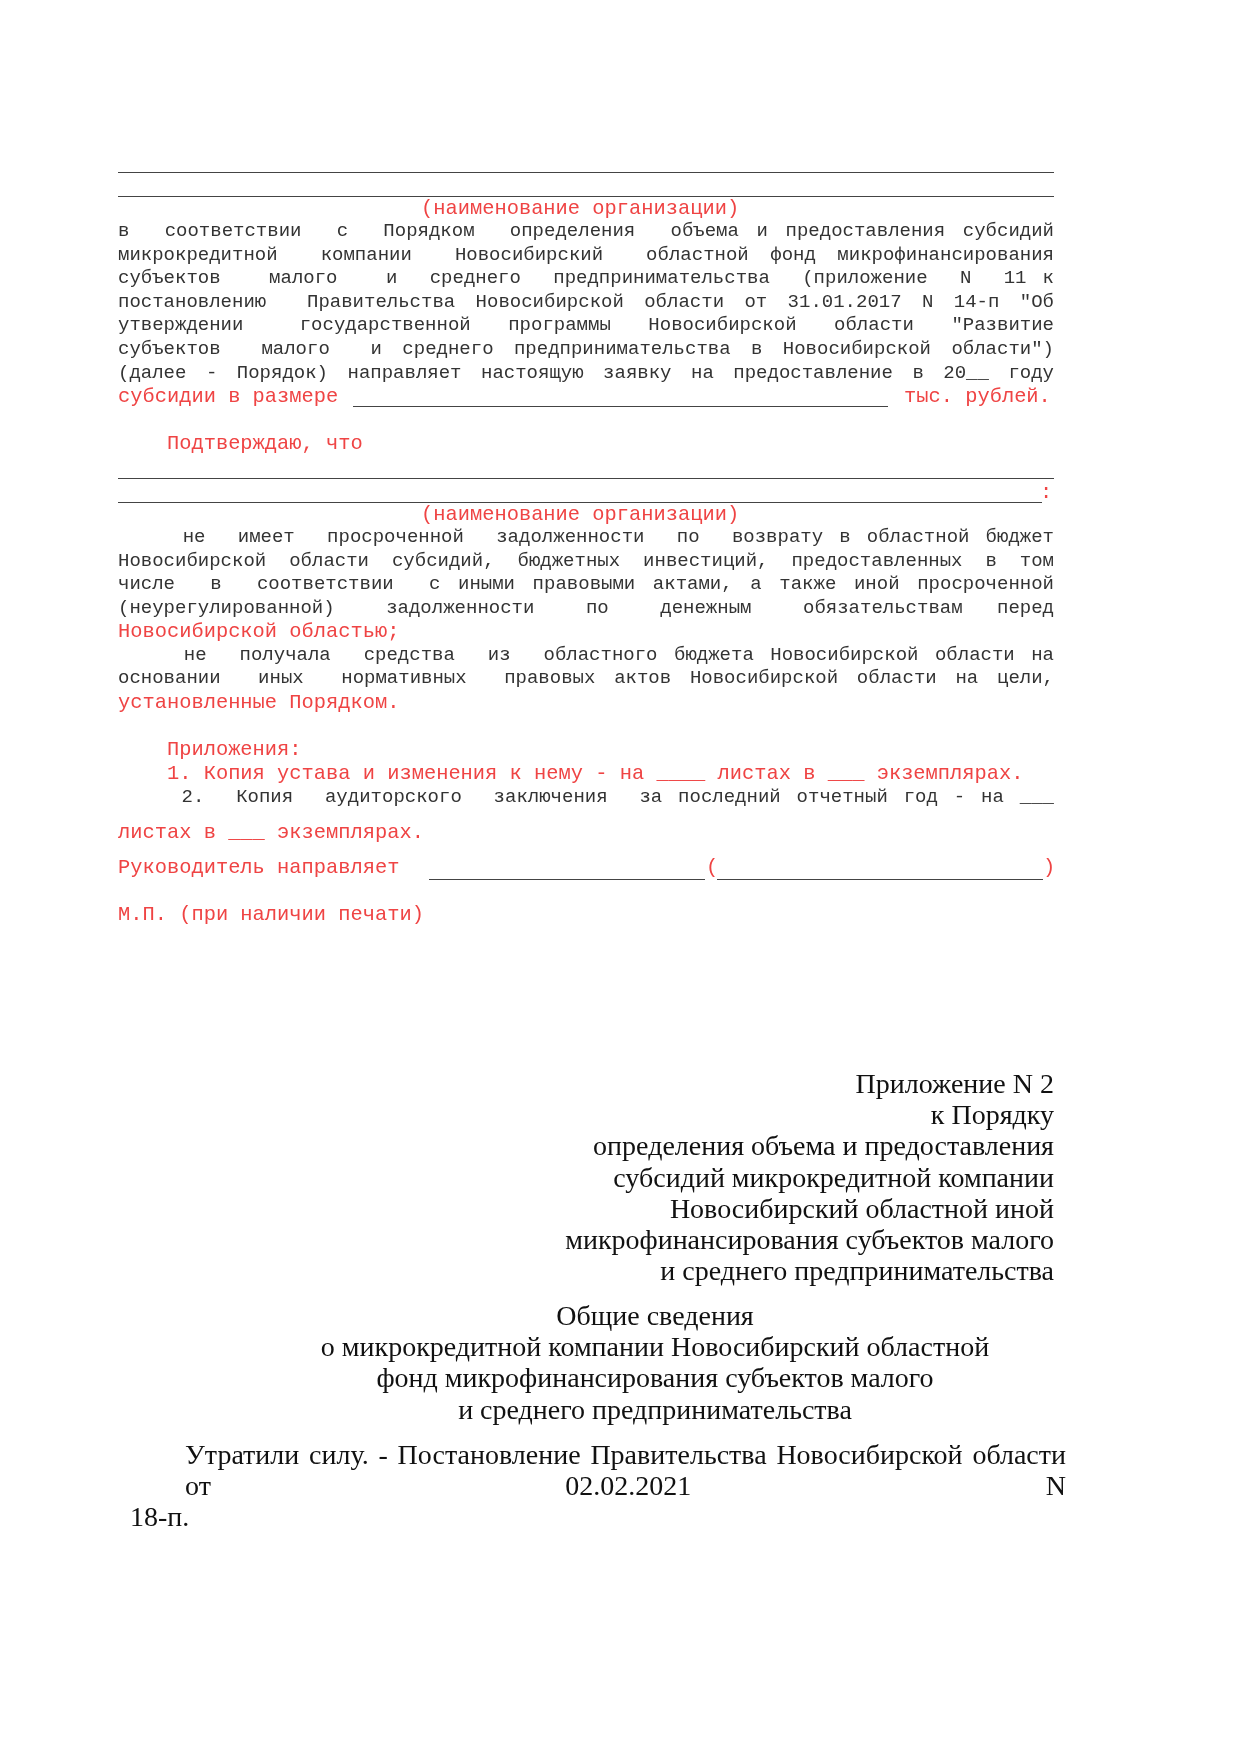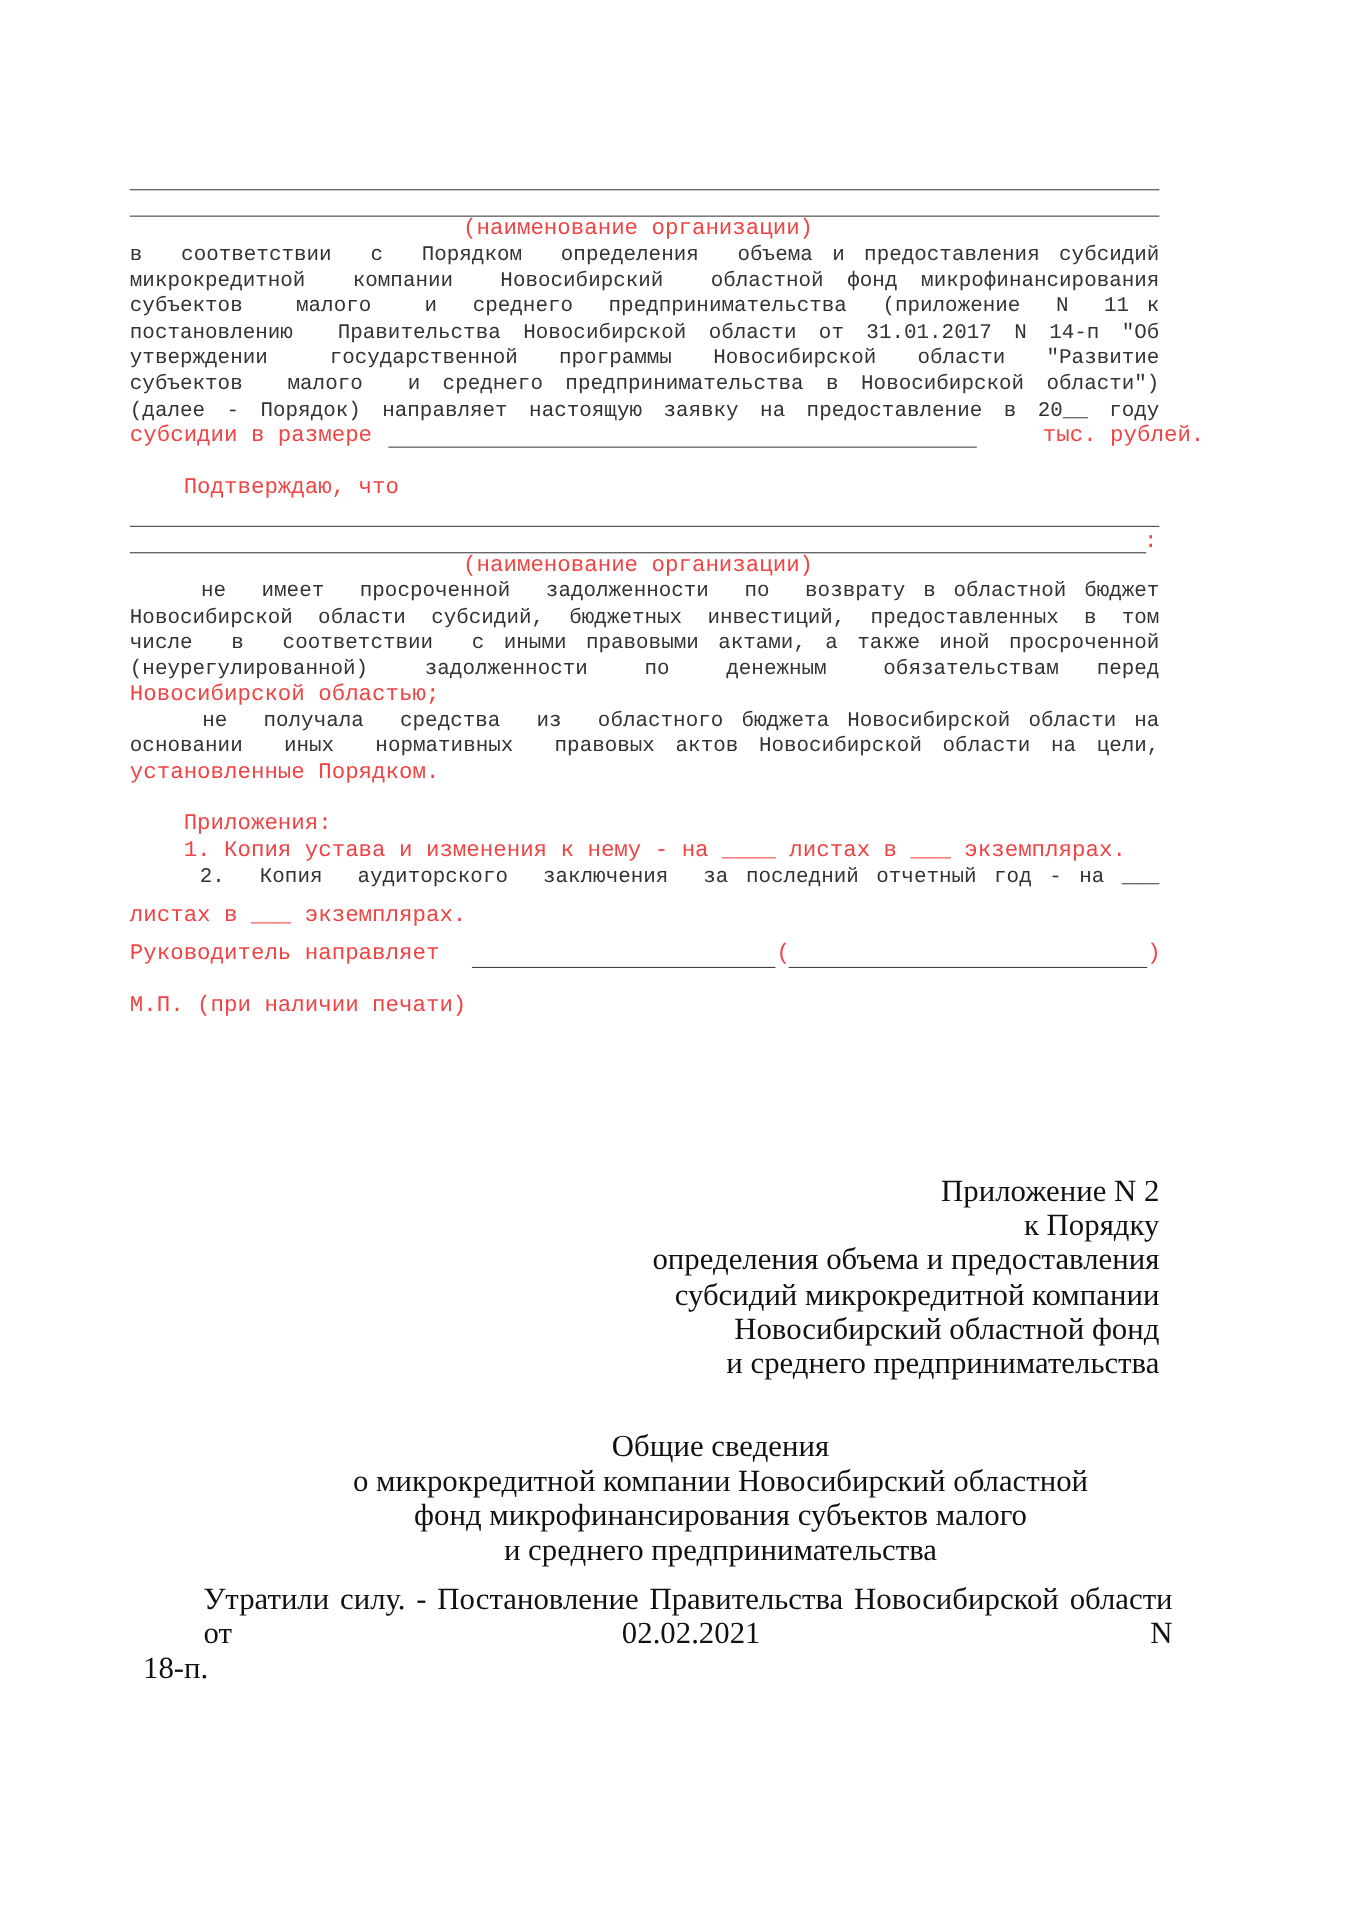--- a/index.html
+++ b/index.html
@@ -21,21 +21,21 @@
 
 <div class="line just" style="top:220px;">в  соответствии  с  Порядком  определения  объема и предоставления субсидий</div>
 <div class="line just" style="top:244px;">микрокредитной  компании  Новосибирский  областной фонд микрофинансирования</div>
 <div class="line just" style="top:267px;">субъектов   малого   и  среднего  предпринимательства  (приложение  N  11 к</div>
 <div class="line just" style="top:291px;">постановлению  Правительства Новосибирской области от 31.01.2017 N 14-п "Об</div>
 <div class="line just" style="top:314px;">утверждении   государственной  программы  Новосибирской  области  "Развитие</div>
 <div class="line just" style="top:338px;">субъектов  малого  и среднего предпринимательства в Новосибирской области")</div>
 <div class="line just" style="top:362px;">(далее - Порядок) направляет настоящую заявку на предоставление в 20__ году</div>
 <div class="mono" style="top:385px;">субсидии в размере</div>
 <div class="rule" style="left:353px; top:406px; width:535px;"></div>
-<div class="mono" style="left:904px; top:385px;margin-left:44px;">тыс. рублей.</div>
+<div class="mono" style="left:904px; top:385px;">тыс. рублей.</div>
 
 <div class="mono" style="top:432px;">    Подтверждаю, что</div>
 <div class="rule" style="left:118px; top:478px; width:936px;"></div>
 <div class="rule" style="left:118px; top:502px; width:924px;"></div>
 <div class="mono" style="left:1040px; top:481px;">:</div>
 <div class="mono" style="left:421px; top:503px;">(наименование организации)</div>
 
 <div class="line just" style="top:526px;">    не  имеет  просроченной  задолженности  по  возврату в областной бюджет</div>
 <div class="line just" style="top:550px;">Новосибирской области субсидий, бюджетных инвестиций, предоставленных в том</div>
 <div class="line just" style="top:573px;">числе  в  соответствии  с иными правовыми актами, а также иной просроченной</div>
@@ -57,21 +57,22 @@
 <div class="rule" style="left:717px; top:879px; width:326px;"></div>
 <div class="mono" style="left:1043px; top:856px;">)</div>
 
 <div class="mono" style="top:903px;">М.П. (при наличии печати)</div>
 
 <div class="serif right" style="top:1068px;">
   <div>Приложение N 2</div>
   <div>к Порядку</div>
   <div>определения объема и предоставления</div>
   <div>субсидий микрокредитной компании</div>
-  <div>Новосибирский областной фонд</div>
+  <div>Новосибирский областной иной</div>
+  <div>микрофинансирования субъектов малого</div>
   <div>и среднего предпринимательства</div>
 </div>
 
 <div class="serif center" style="top:1300px;">
   <div>Общие сведения</div>
   <div>о микрокредитной компании Новосибирский областной</div>
   <div>фонд микрофинансирования субъектов малого</div>
   <div>и среднего предпринимательства</div>
 </div>
 

